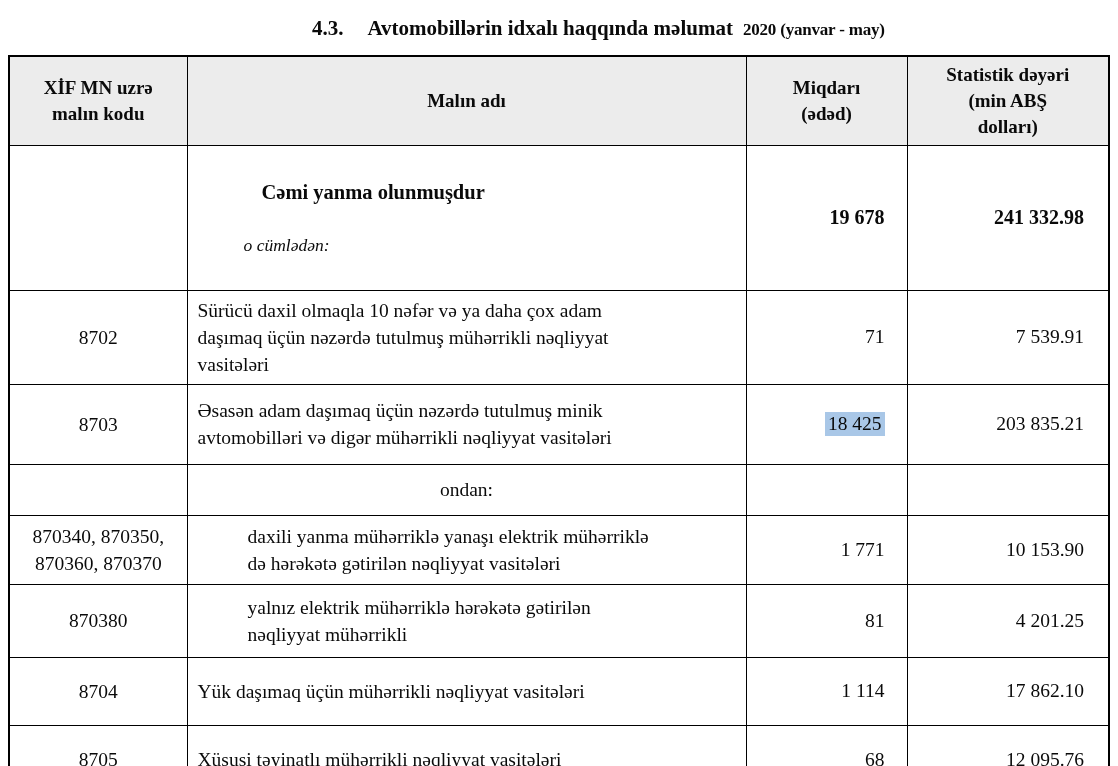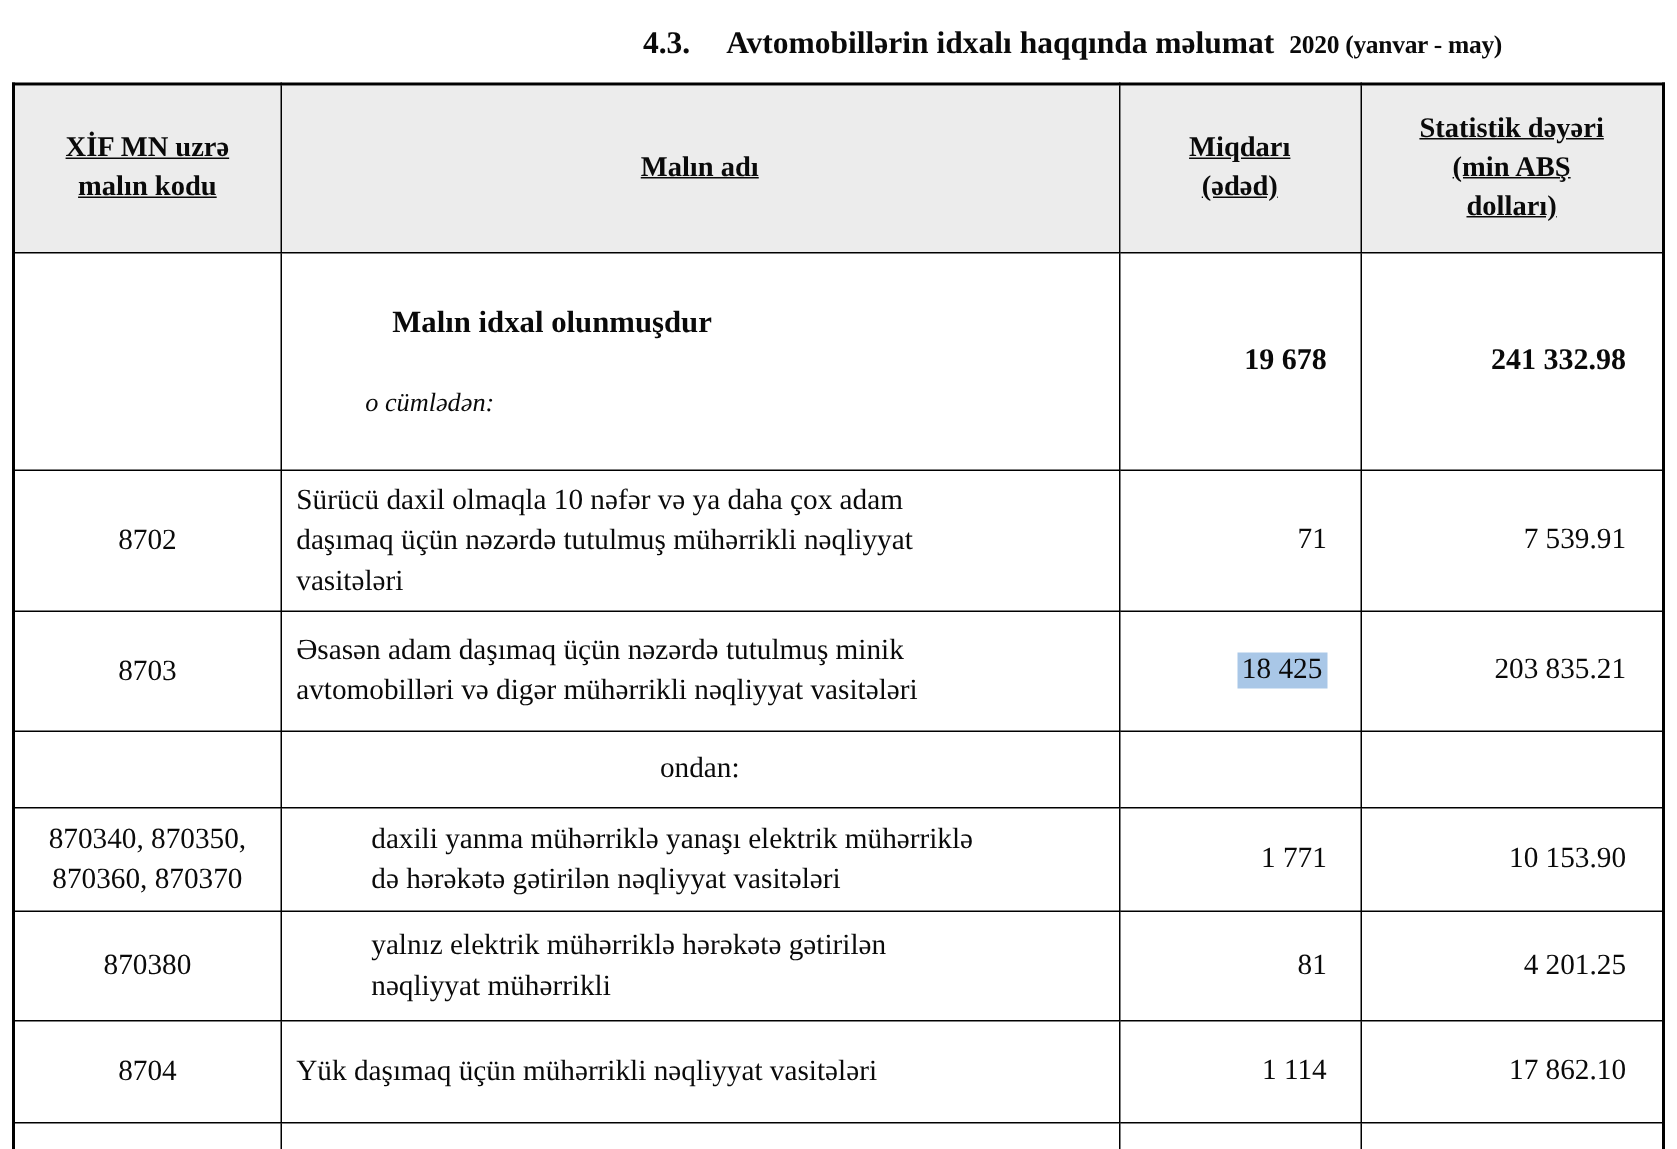--- a/index.html
+++ b/index.html
@@ -13,21 +13,20 @@
     width: 1118px; height: 766px;
     background: #ffffff;
     color: #0a0a0a;
     font-family: "Liberation Serif", serif;
     overflow: hidden;
   }
   .title-line {
     padding: 16px 0 0 312px;
     font-weight: bold;
     white-space: nowrap;
-    text-align: center;
   }
   .title-num  { font-size: 21px; margin-right: 24px; }
   .title-text { font-size: 21px; }
   .title-period { font-size: 17px; margin-left: 10px; letter-spacing: -0.2px; }
 
   table.imports {
     border-collapse: collapse;
     table-layout: fixed;
     width: 1100px;
     margin: 14px 0 0 8px;
@@ -103,36 +102,36 @@
 </div>
 
 <table class="imports">
   <colgroup>
     <col style="width:178px">
     <col style="width:559px">
     <col style="width:161px">
     <col style="width:202px">
   </colgroup>
   <thead>
-    <tr style="height:112px;text-decoration:underline;">
+    <tr style="height:89px;">
       <th>XİF MN uzrə
 malın kodu</th>
       <th>Malın adı</th>
       <th>Miqdarı
 (ədəd)</th>
       <th>Statistik dəyəri
 (min ABŞ
 dolları)</th>
     </tr>
   </thead>
   <tbody>
     <tr class="total" style="height:87px;">
       <td class="code"></td>
       <td class="name">
-        <span class="total-line1">Malın idxal olunmuşdur</span>
+        <span class="total-line1">Cəmi yanma olunmuşdur</span>
         <span class="total-line2">o cümlədən:</span>
       </td>
       <td class="qty">19 678</td>
       <td class="val">241 332.98</td>
     </tr>
     <tr style="height:92px;">
       <td class="code">8702</td>
       <td class="name">Sürücü daxil olmaqla 10 nəfər və ya daha çox adam
 daşımaq üçün nəzərdə tutulmuş mühərrikli nəqliyyat
 vasitələri</td>

